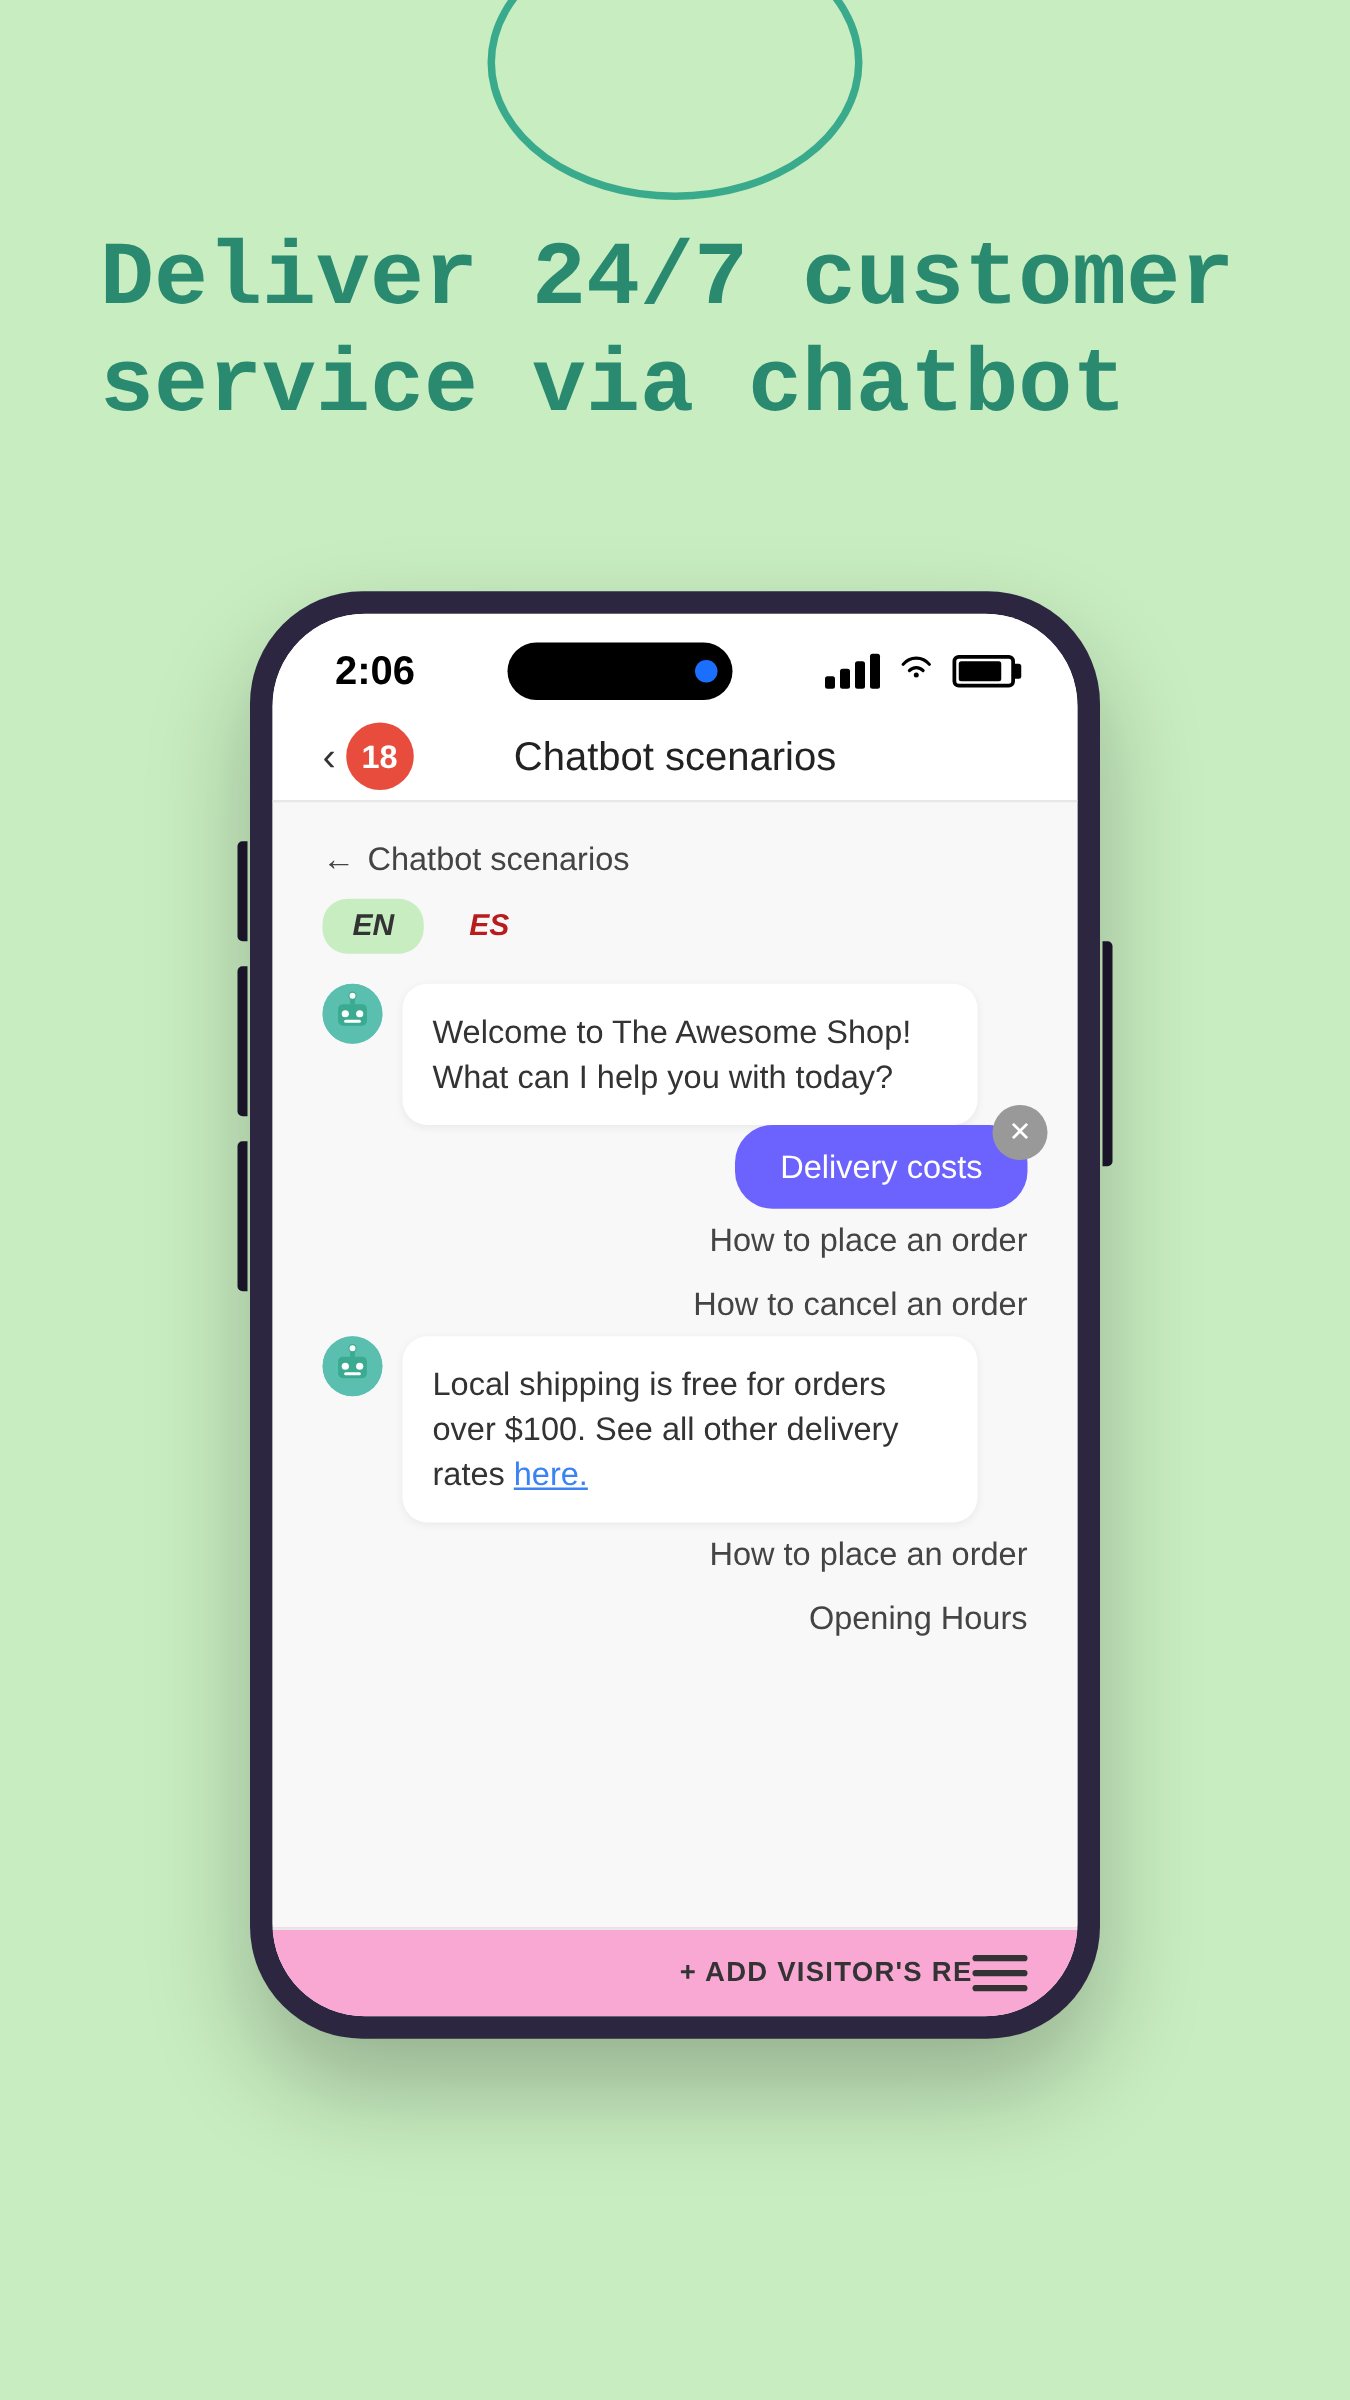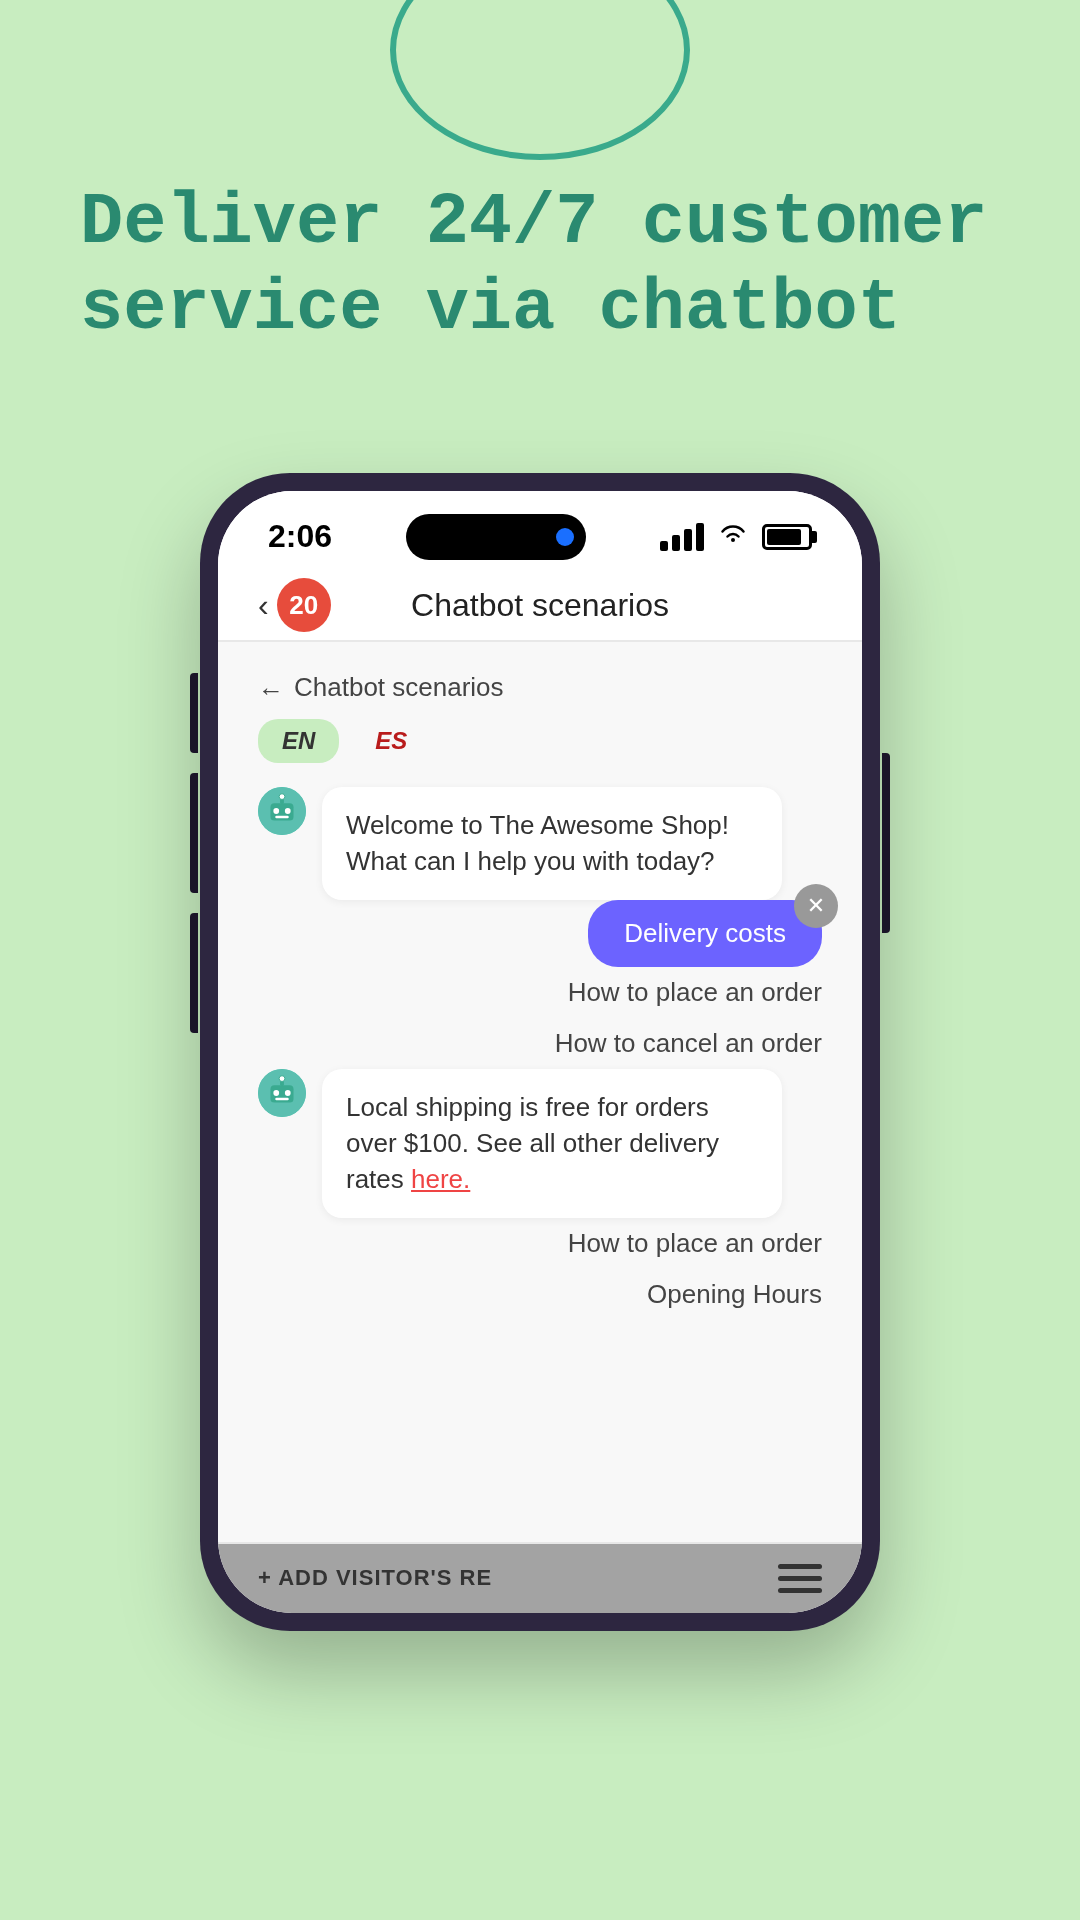--- a/index.html
+++ b/index.html
@@ -314,32 +314,32 @@
       justify-content: flex-end;
     }
 
     .text-link {
       font-size: 26px;
       color: #444;
       padding: 10px 0;
     }
 
     .bot-text-link {
-      color: #ef4444;
+      color: #3b82f6;
       text-decoration: underline;
     }
 
     
     .add-visitor-bar {
-      background: #a3a3a3;
+      background: #f9a8d4;
       padding: 20px 40px;
       border-top: 2px solid #e8e8e8;
       display: flex;
       align-items: center;
-      justify-content: space-between;
+      justify-content: flex-end;
     }
 
     .add-visitor-text {
       font-size: 22px;
       font-weight: 700;
       letter-spacing: 1px;
       color: #333;
       text-transform: uppercase;
     }
 
@@ -443,21 +443,21 @@
         </span>
         <div class="battery-icon">
           <div class="battery-fill"></div>
         </div>
       </div>
     </div>
 
     <div class="nav-bar">
       <div class="nav-back">
         <span class="nav-back-arrow">‹</span>
-        <div class="nav-badge">20</div>
+        <div class="nav-badge">18</div>
       </div>
       <span class="nav-title">Chatbot scenarios</span>
     </div>
 
     <div class="chat-content">
 
       <div class="chat-header">
         <div class="chat-back-link">
           <span>←</span>
           <span>Chatbot scenarios</span>

